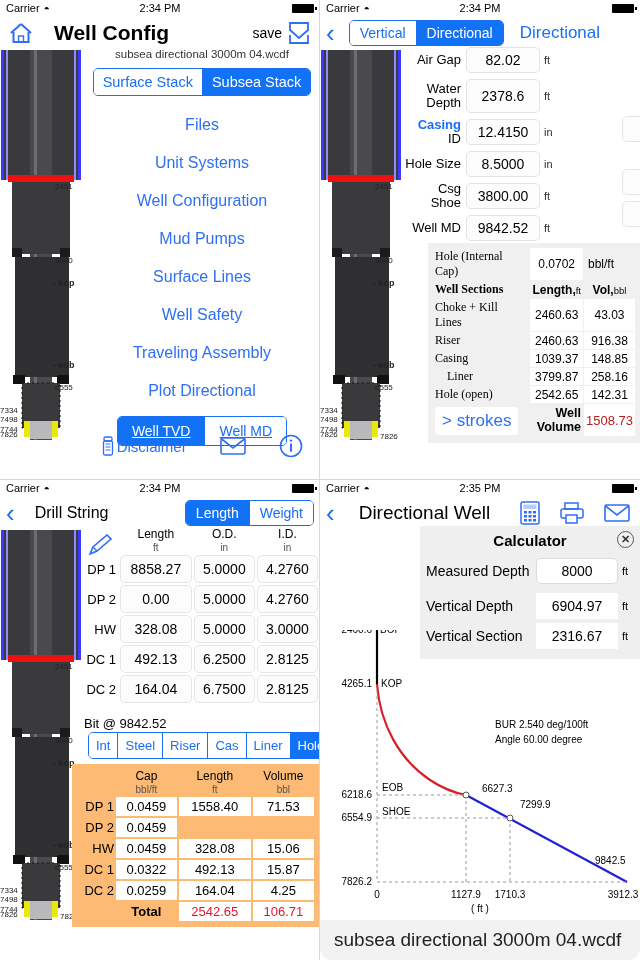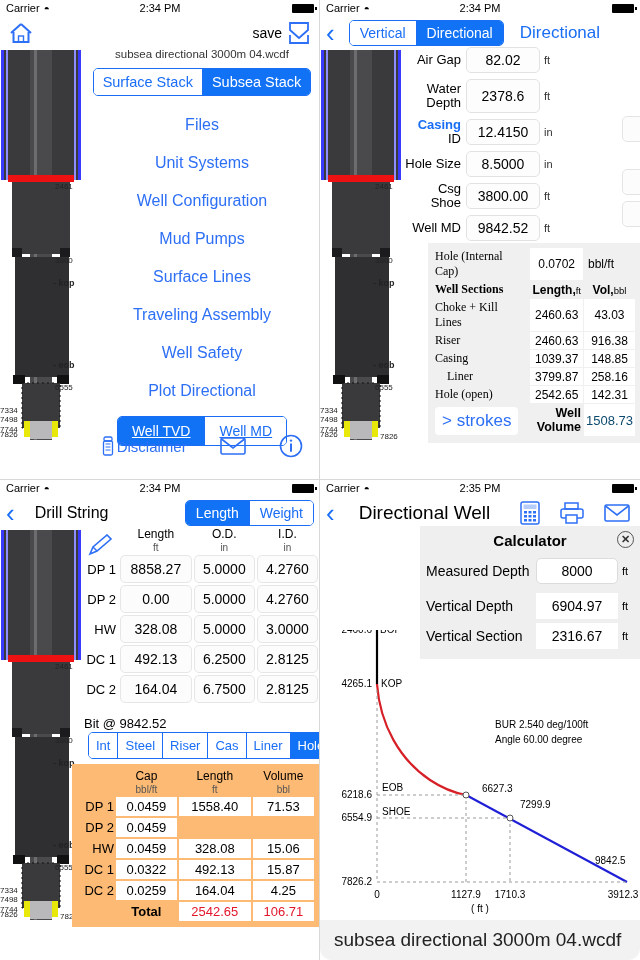--- a/index.html
+++ b/index.html
@@ -66,21 +66,21 @@
   .tr-right .bx { height:26px; background:#fcfcfc; border:1px solid #e4e4e4; border-radius:5px;
                   display:flex; align-items:center; justify-content:center; font-size:14px;
                   margin:2px 6px; }
   .sect { position:absolute; left:108px; top:243px; width:212px; background:#f0f0f0;
           padding:4px 4px 6px 4px; font-size:12px; }
   .sect table { width:100%; border-collapse:separate; border-spacing:1px; }
   .sect td { font-size:12px; padding:1px 2px; }
   .sect td.v { background:#fff; text-align:center; width:50px; }
   .sect td.n { text-align:left;font-family:Liberation Serif, serif; }
   .sect .bold { font-weight:bold; }
-  .sect .red { color:#0c4a6e; }
+  .sect .red { color:#b91c1c; }
   .small { font-size:9.5px; }
   .strokes { display:inline-block; background:#fff; border-radius:4px; padding:4px 7px;
              color:#2d6ff5; font-size:17px; }
 
   
   .bl-head { display:flex; align-items:center; padding:0 6px; height:34px; gap:6px; }
   .bl-table { position:absolute; left:84px; top:46px; width:236px; }
   .bl-table table { border-collapse:separate; border-spacing:2px; width:100%; }
   .bl-table th { font-size:12px; font-weight:normal; line-height:1.05; }
   .bl-table th .u { font-size:10px; color:#555; }
@@ -135,20 +135,21 @@
         <span class="batt"></span>
       </div>
     </div>
 
     <div class="nav">
       <svg width="26" height="24" viewBox="0 0 26 24">
         <path d="M13 3 L23 12 M13 3 L3 12" stroke="#2d6ff5" stroke-width="2" fill="none"></path>
         <path d="M5.5 11 v10 h15 v-10" stroke="#2d6ff5" stroke-width="2" fill="none"></path>
         <rect x="10.5" y="15" width="5" height="6" stroke="#2d6ff5" stroke-width="1.4" fill="none"></rect>
       </svg>
+      <span class="title" style="margin-left:20px">Well Config</span>
       <span style="margin-left:auto;font-size:14px">save</span>
       <svg width="26" height="24" viewBox="0 0 26 24" style="margin-left:4px">
         <path d="M4 2 h18 v7 l-9 8 -9 -8 z" stroke="#2d6ff5" stroke-width="1.8" fill="none"></path>
         <path d="M4 14 v8 h18 v-8" stroke="#2d6ff5" stroke-width="1.8" fill="none"></path>
       </svg>
     </div>
 
     <div class="welldiag" style="top:50px;height:390px">
       <svg class="wd-svg" width="84" height="390" viewBox="0 0 84 390">
         <rect x="3" y="0" width="78" height="130" fill="#3a3a3d"></rect>
@@ -188,22 +189,22 @@
         <div class="seg">
           <div>Surface Stack</div>
           <div class="on">Subsea Stack</div>
         </div>
       </div>
       <a class="menu-link">Files</a>
       <a class="menu-link">Unit Systems</a>
       <a class="menu-link">Well Configuration</a>
       <a class="menu-link">Mud Pumps</a>
       <a class="menu-link">Surface Lines</a>
+      <a class="menu-link">Well Safety</a>
       <a class="menu-link">Traveling Assembly</a>
-      <a class="menu-link">Well Safety</a>
       <a class="menu-link">Plot Directional</a>
       <div class="tl-tvd">
         <div class="seg">
           <div class="on">Well TVD</div>
           <div>Well MD</div>
         </div>
       </div>
     </div>
 
     <div class="tl-foot">

